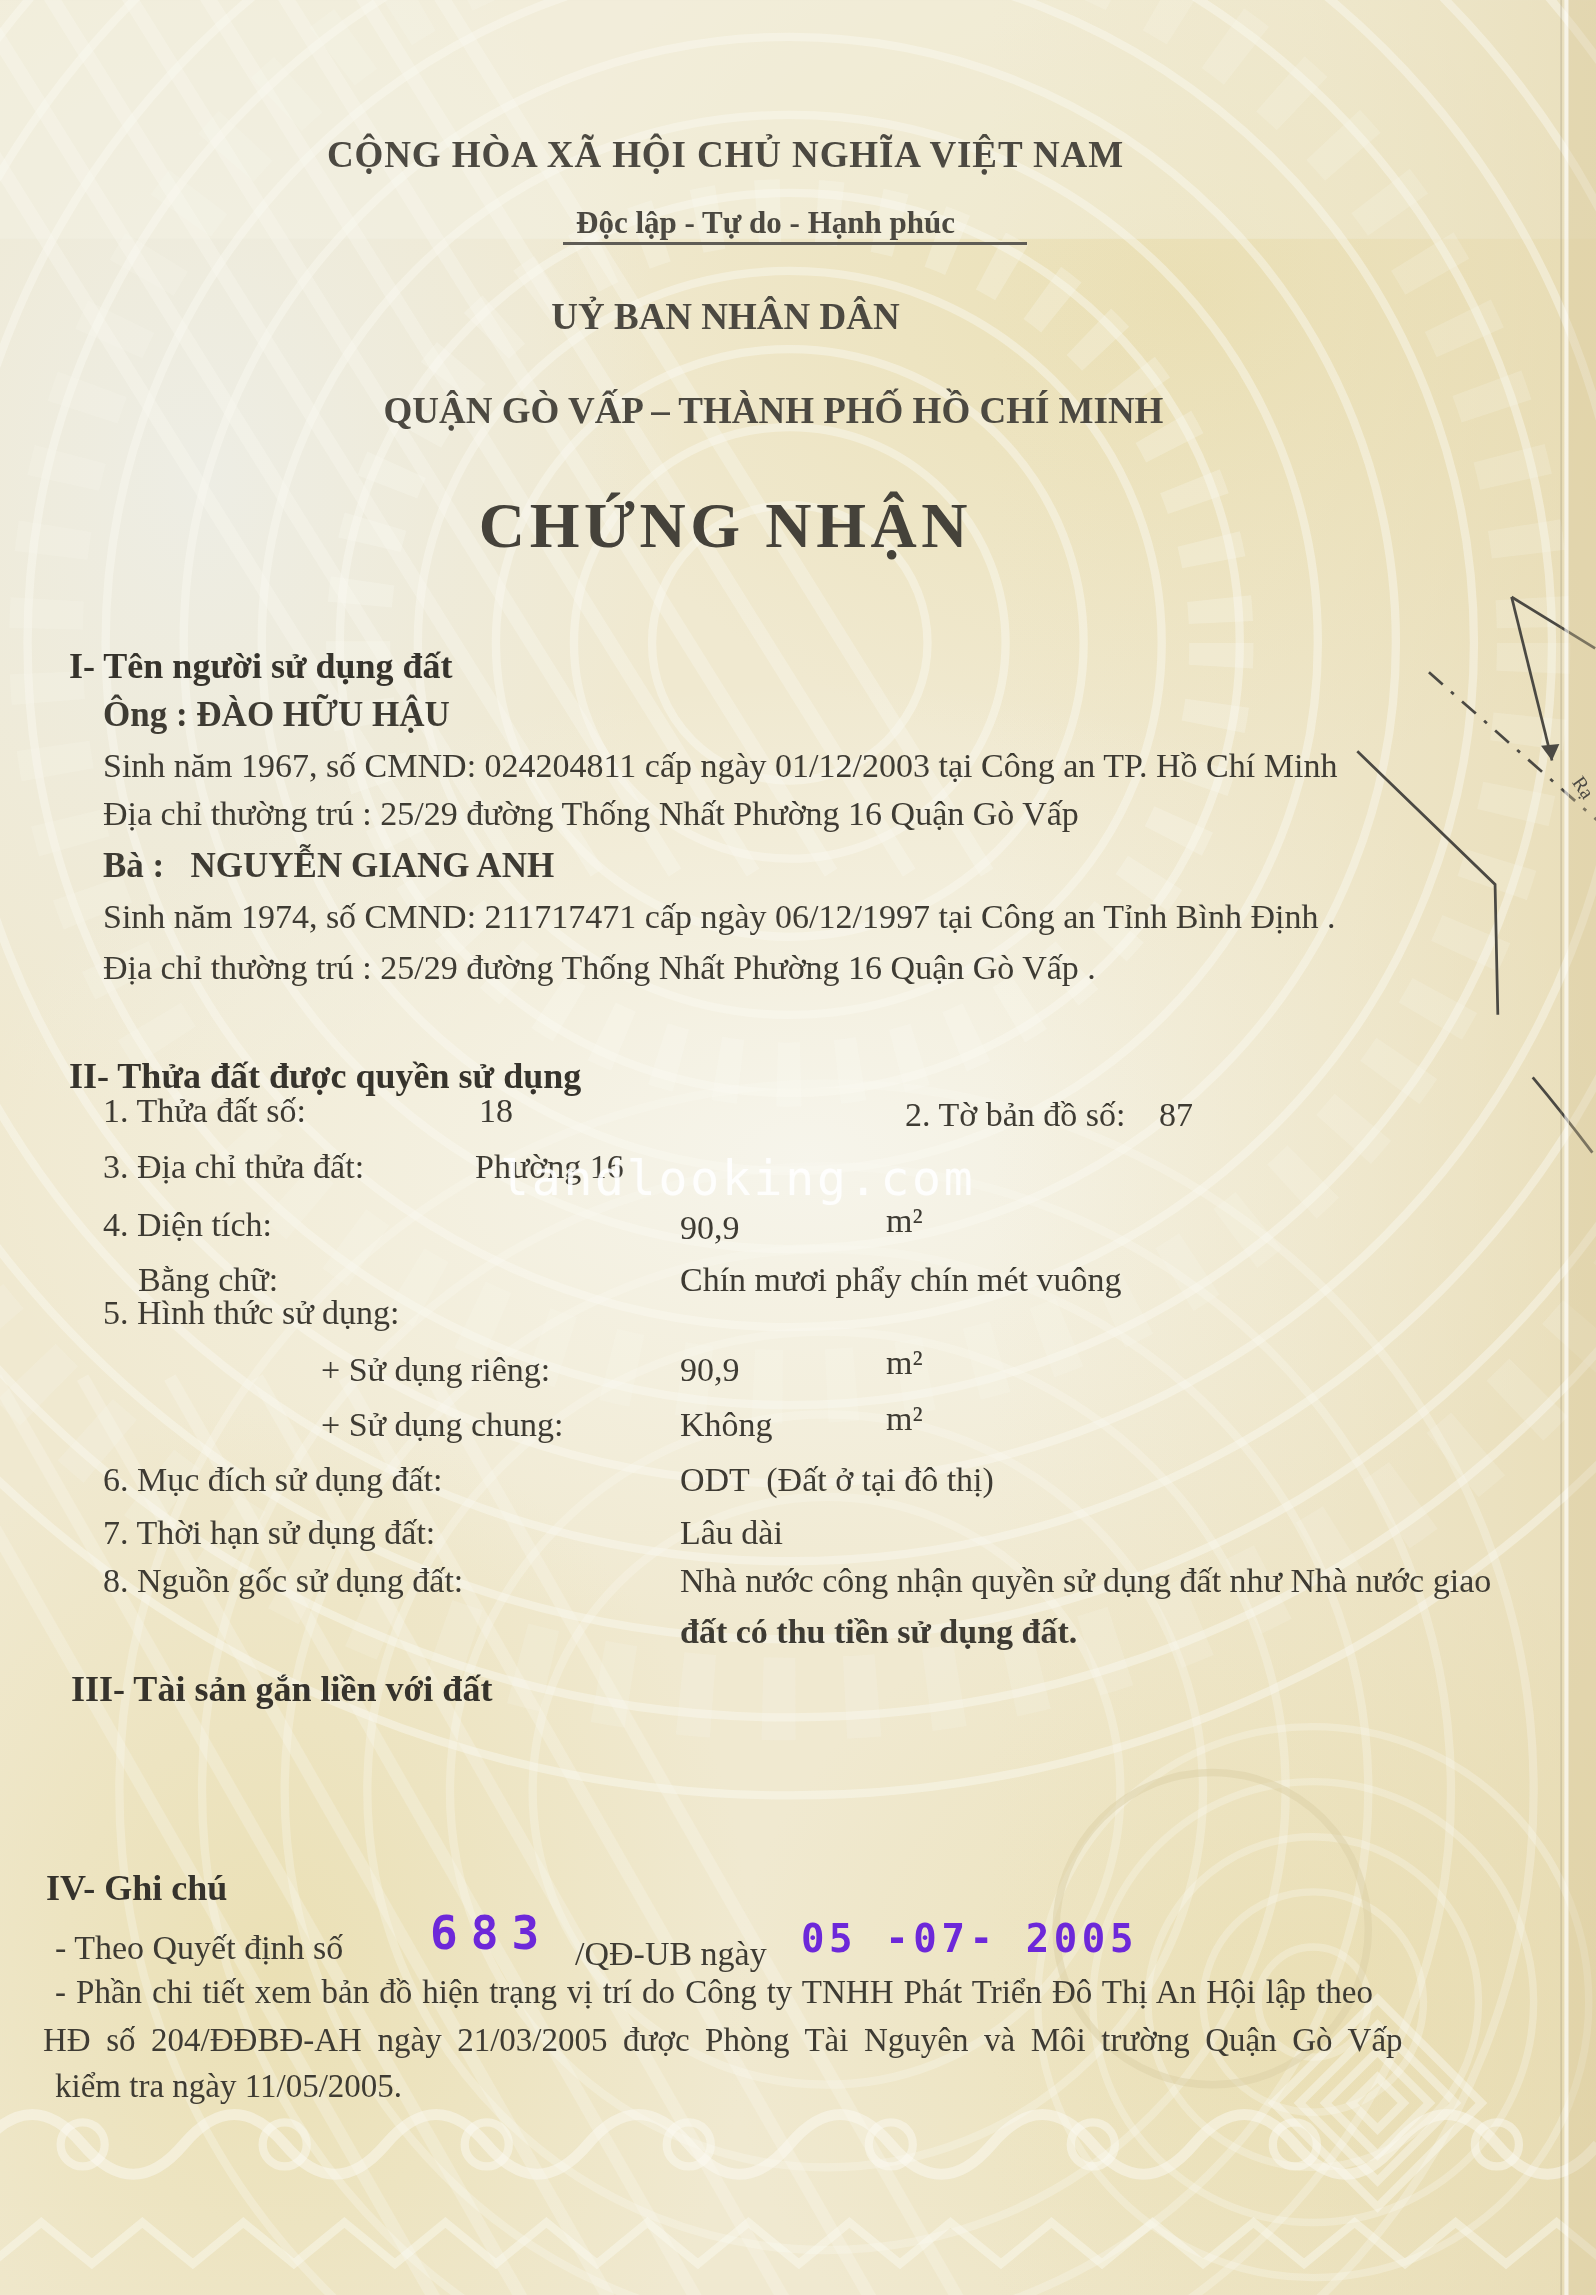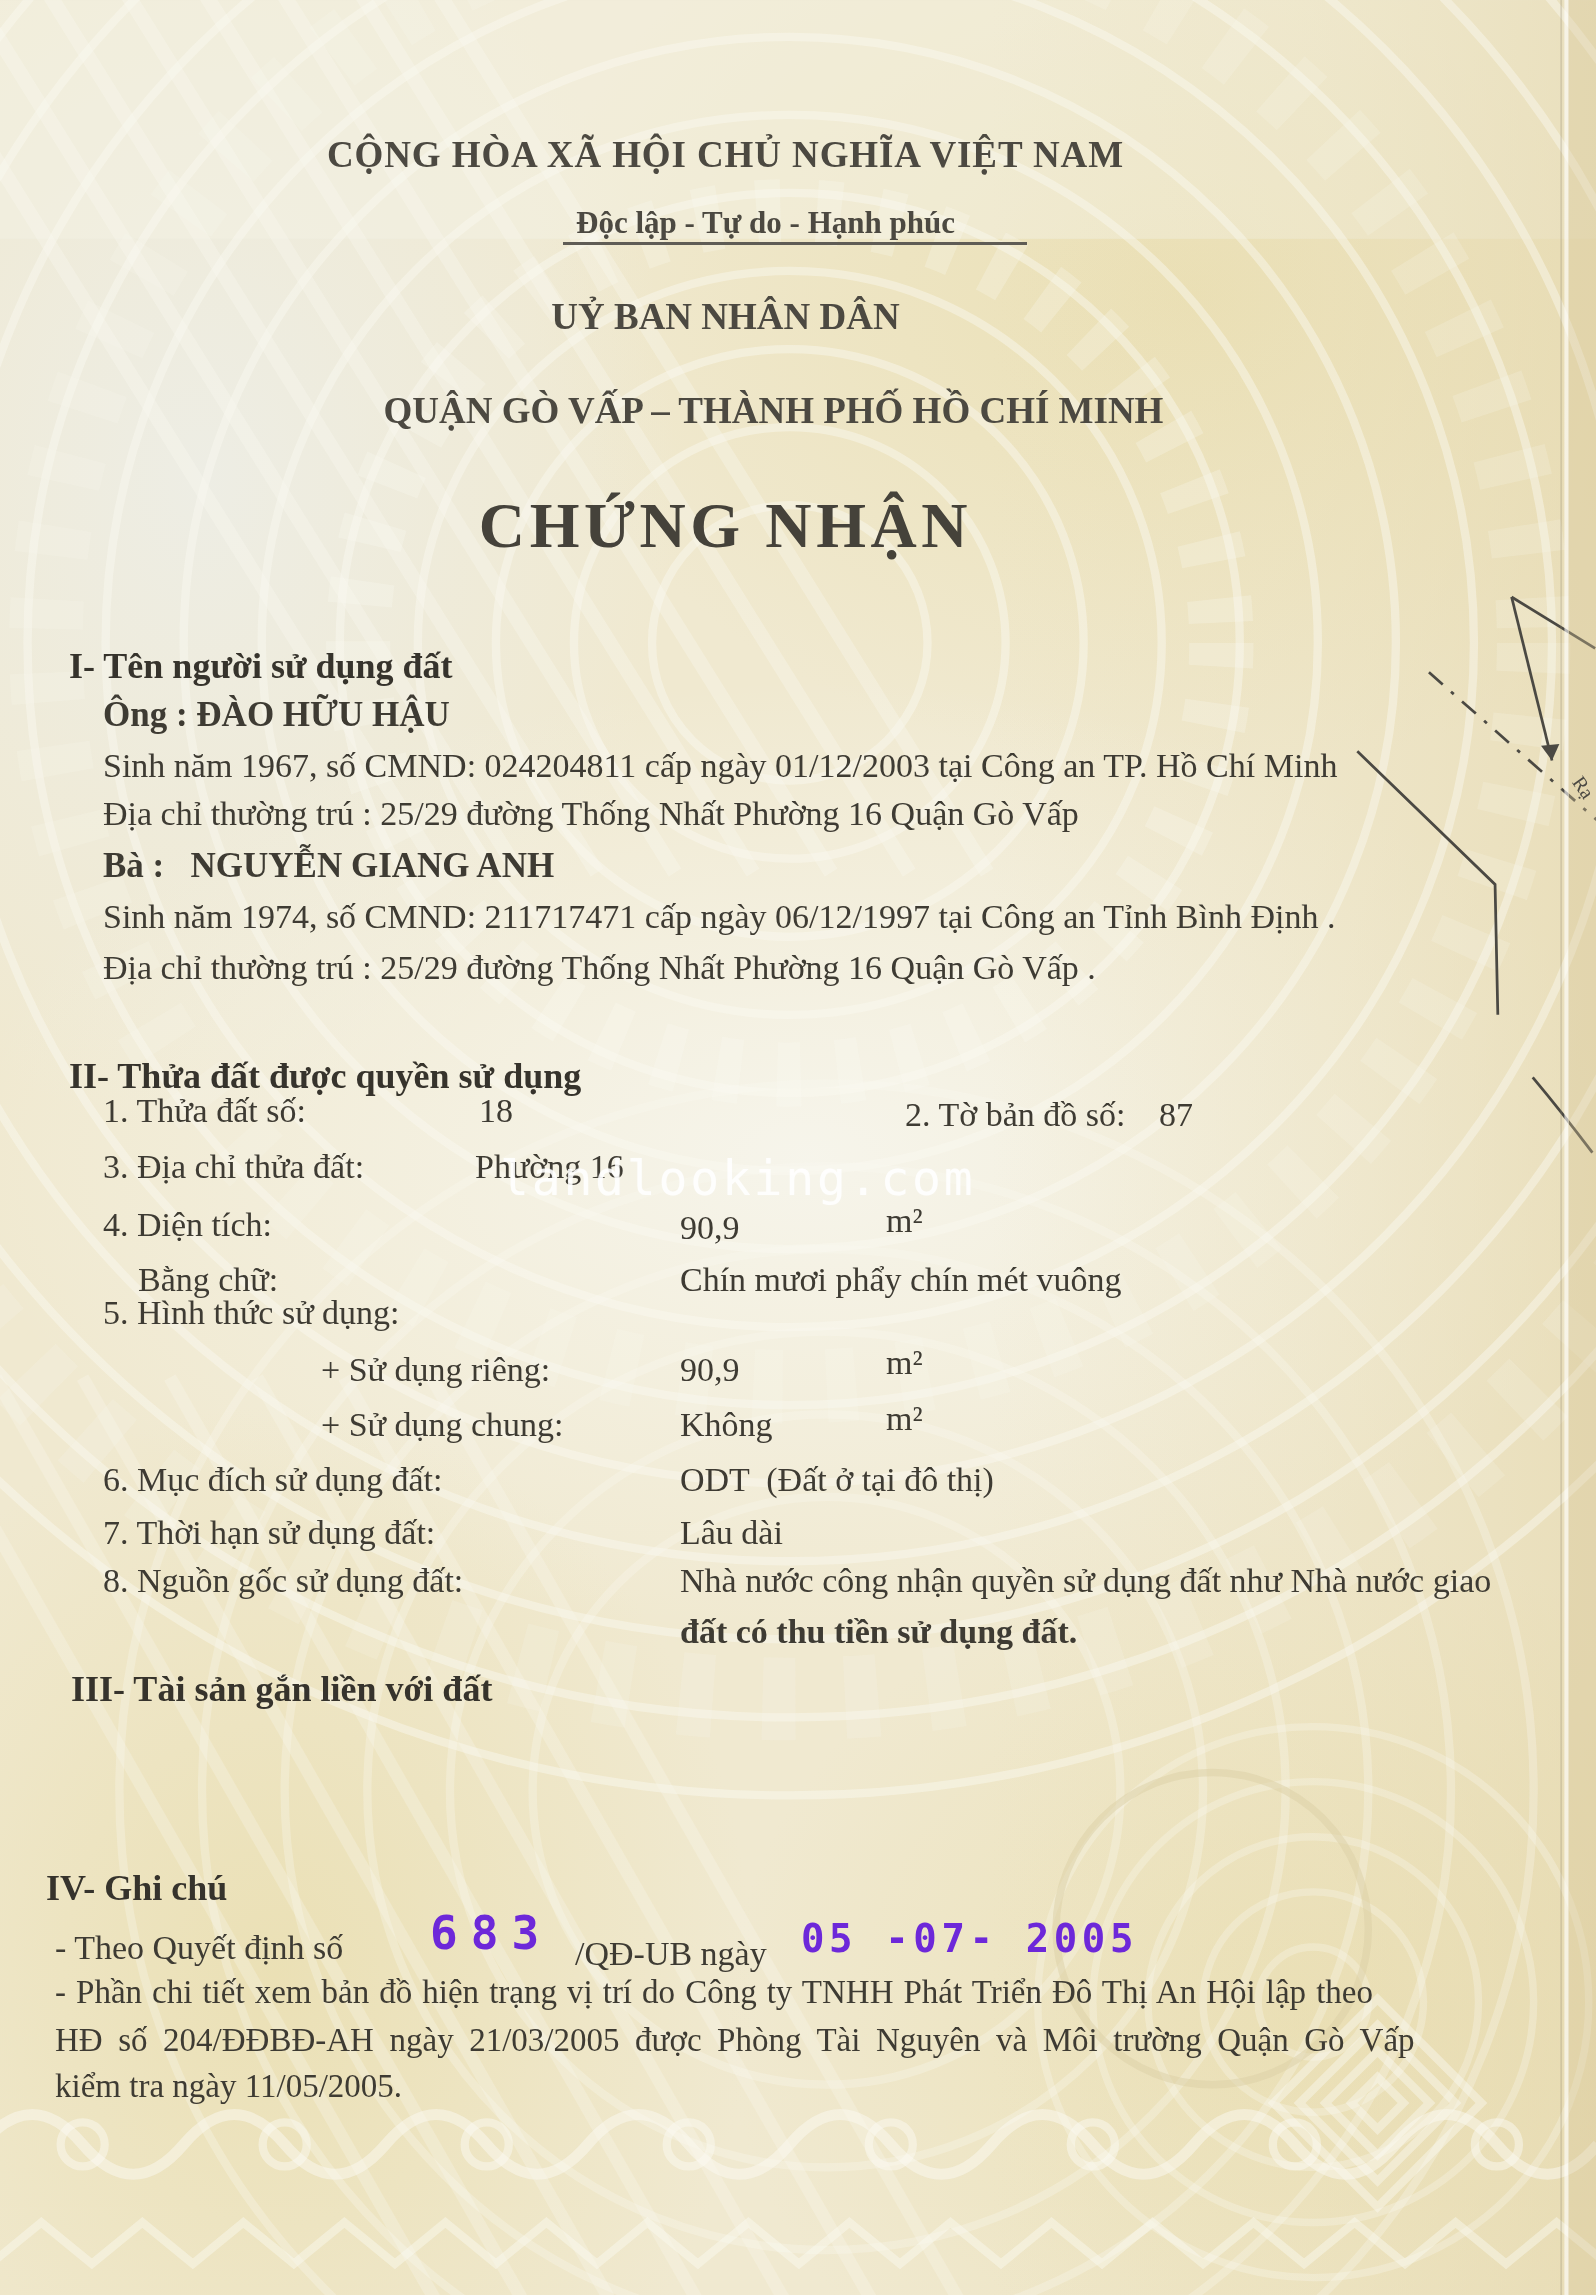--- a/index.html
+++ b/index.html
@@ -237,21 +237,21 @@
   <div class="t sect" style="top:1669px;left:71px;">III- Tài sản gắn liền với đất</div>
 
   <div class="t sect" style="top:1868px;left:46px;">IV- Ghi chú</div>
 
   <div class="t" style="top:1928px;left:55px;">- Theo Quyết định số</div>
   <div class="stamp" style="top:1906px;left:430px;font-size:46px;letter-spacing:13px;">683</div>
   <div class="t" style="top:1934px;left:551px;margin-left:24px;">/QĐ-UB ngày</div>
   <div class="stamp" style="top:1916px;left:801px;font-size:39px;letter-spacing:4.6px;">05 -07- 2005</div>
 
   <div class="t" style="top:1974px;left:55px;font-size:33px;word-spacing:1.8px;">- Phần chi tiết xem bản đồ hiện trạng vị trí do Công ty TNHH Phát Triển Đô Thị An Hội lập theo</div>
-  <div class="t" style="top:2022px;left:55px;font-size:33px;word-spacing:7.3px;">HĐ số 204/ĐĐBĐ-AH ngày 21/03/2005 được Phòng Tài Nguyên và Môi trường Quận Gò Vấp</div>
+  <div class="t" style="top:2022px;left:43px;font-size:33px;word-spacing:7.3px;">HĐ số 204/ĐĐBĐ-AH ngày 21/03/2005 được Phòng Tài Nguyên và Môi trường Quận Gò Vấp</div>
   <div class="t" style="top:2068px;left:55px;font-size:33px;">kiểm tra ngày 11/05/2005.</div>
 
   <div class="watermark" style="top:1150px;left:500px;">landlooking.com</div>
 
   <div class="edge-label" style="top:776px;left:1572px;">Rạ</div>
 
 </div>
 
 
 </body></html>

